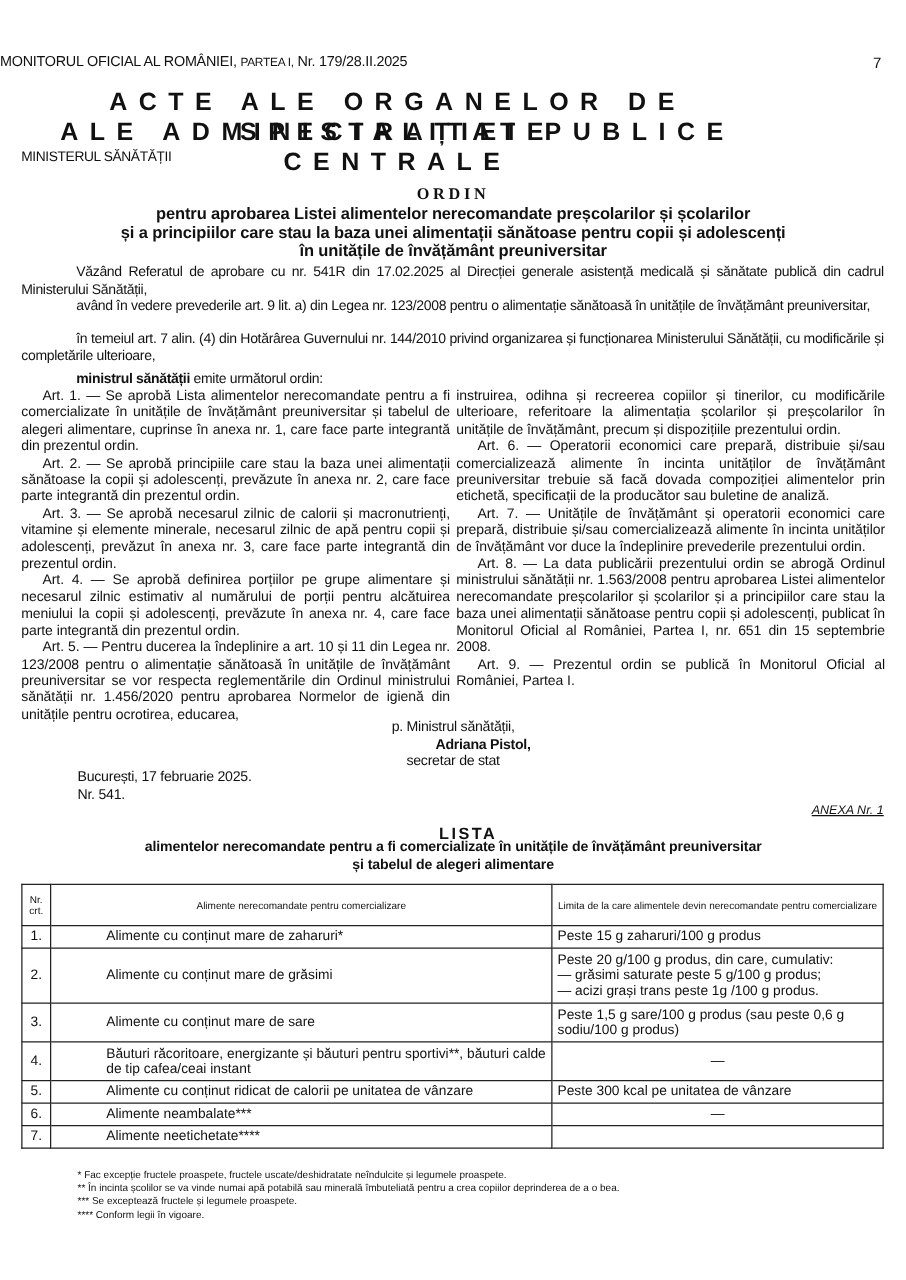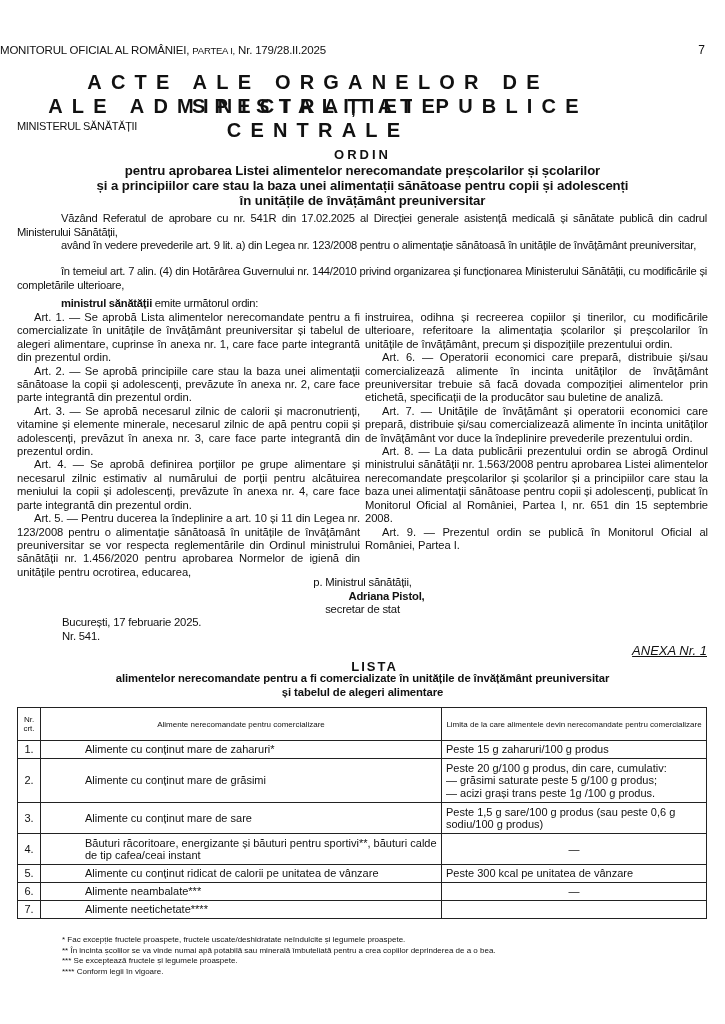--- a/index.html
+++ b/index.html
@@ -3,30 +3,30 @@
 <meta charset="utf-8">
 <style>
   html, body { margin: 0; padding: 0; background: #ffffff; }
   body { width: 725px; height: 1024px; position: relative; overflow: hidden; color: #111; font-family: "Liberation Sans", sans-serif; }
   .abs { position: absolute; }
   .header-line { top: 44px; left: 0; width: 725px; text-align: left; font-size: 11.5px; letter-spacing: -0.2px; }
   .header-line .small { font-size: 9.5px; }
   .page-num { top: 43px; right: 20px; font-size: 12px; }
   .big-title { left: 0; width: 636px; text-align: center; font-weight: bold; font-size: 20px; letter-spacing: 9.2px; line-height: 24px; }
   .ministry { top: 120px; left: 17px; font-size: 11px; letter-spacing: -0.3px; }
-  .ordin { top: 147px; left: 0; width: 725px; text-align: center; font-weight: bold; font-size: 13px; letter-spacing: 3px; }
+  .ordin { top: 147px; left: 0; width: 725px; text-align: center; font-weight: bold; font-size: 13px; letter-spacing: 3px; font-family: Liberation Serif, serif; }
   .ordin-sub { top: 163px; left: 0; width: 725px; text-align: center; font-weight: bold; font-size: 13.2px; line-height: 15px; letter-spacing: -0.1px; }
   .pre { left: 17px; width: 690px; font-size: 11.2px; line-height: 13.5px; letter-spacing: -0.25px; text-align: justify; }
   .pre .ind { display: inline-block; width: 44px; }
   .col { width: 343px; font-size: 11.2px; line-height: 13.4px; text-align: justify; letter-spacing: -0.05px; }
   .col p { margin: 0; text-indent: 17px; }
   .col p.cont { text-indent: 0; }
   .sign { left: 0; width: 725px; text-align: center; font-size: 11.3px; line-height: 13.5px; letter-spacing: -0.2px; }
   .place { left: 62px; font-size: 11.3px; line-height: 14px; letter-spacing: -0.2px; }
-  .anexa { top: 643px; right: 18px; font-size: 13px; font-style: italic; text-decoration: underline; }
+  .anexa { top: 643px; right: 18px; font-size: 10px; font-style: italic; text-decoration: underline; }
   .lista { top: 659px; left: 0; width: 725px; text-align: center; font-weight: bold; font-size: 13px; letter-spacing: 2px; padding-left: 12px; }
   .lista-sub { top: 671px; left: 0; width: 725px; text-align: center; font-weight: bold; font-size: 11.3px; line-height: 14px; letter-spacing: -0.1px; }
   table.tbl { position: absolute; top: 707px; left: 17px; width: 690px; border-collapse: collapse; font-size: 11px; }
   table.tbl td, table.tbl th { border: 1px solid #222; padding: 1px 4px; vertical-align: middle; font-weight: normal; }
   table.tbl th { font-size: 8px; height: 30px; text-align: center; }
   table.tbl td.nr { width: 18px; text-align: center; font-size: 11px; }
   table.tbl td.nr, table.tbl th.nr { padding: 1px 2px; }
   table.tbl td.food { width: 352px; padding-left: 44px; }
   table.tbl td.dash { text-align: center; }
   table.tbl td { line-height: 12.5px; }

